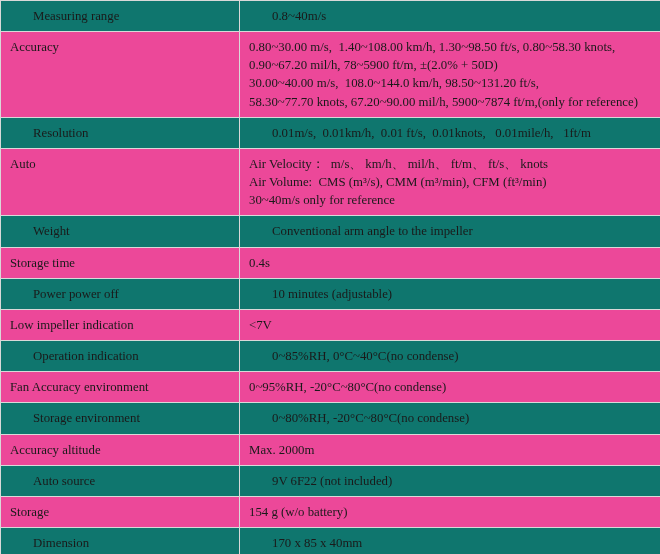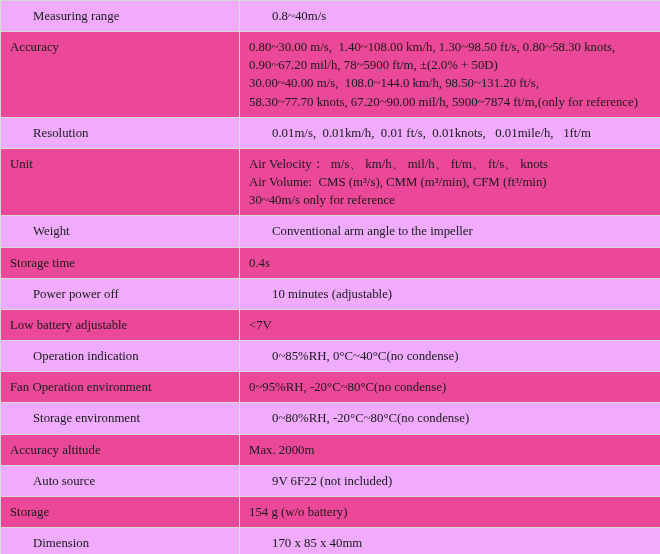--- a/index.html
+++ b/index.html
@@ -30,21 +30,21 @@
     font-family: "Liberation Serif", serif;
     color: #1a1a1a;
   }
   .col-label {
     width: 198px;
   }
   .col-value {
     width: 458px;
   }
   tr.shade td {
-    background: #f0abfc;
+    background: #0f766e;
     padding-left: 32px;
   }
   tr.plain td {
     background: #ec4899;
   }
   .line {
     display: block;
     white-space: pre;
   }
 </style>
@@ -68,21 +68,21 @@
           <span class="line">58.30~77.70 knots, 67.20~90.00 mil/h, 5900~7874 ft/m,(only for reference)</span>
         </td>
       </tr>
       <tr class="shade">
         <td class="col-label">Resolution</td>
         <td class="col-value">
           <span class="line">0.01m/s,  0.01km/h,  0.01 ft/s,  0.01knots,   0.01mile/h,   1ft/m</span>
         </td>
       </tr>
       <tr class="plain">
-        <td class="col-label">Unit</td>
+        <td class="col-label">Auto</td>
         <td class="col-value">
           <span class="line">Air Velocity：  m/s、 km/h、 mil/h、 ft/m、 ft/s、 knots</span>
           <span class="line">Air Volume:  CMS (m³/s), CMM (m³/min), CFM (ft³/min)</span>
           <span class="line">30~40m/s only for reference</span>
         </td>
       </tr>
       <tr class="shade">
         <td class="col-label">Weight</td>
         <td class="col-value">
           <span class="line">Conventional arm angle to the impeller</span>
@@ -94,33 +94,33 @@
           <span class="line">0.4s</span>
         </td>
       </tr>
       <tr class="shade">
         <td class="col-label">Power power off</td>
         <td class="col-value">
           <span class="line">10 minutes (adjustable)</span>
         </td>
       </tr>
       <tr class="plain">
-        <td class="col-label">Low battery adjustable</td>
+        <td class="col-label">Low impeller indication</td>
         <td class="col-value">
           <span class="line">&lt;7V</span>
         </td>
       </tr>
       <tr class="shade">
         <td class="col-label">Operation indication</td>
         <td class="col-value">
           <span class="line">0~85%RH, 0°C~40°C(no condense)</span>
         </td>
       </tr>
       <tr class="plain">
-        <td class="col-label">Fan Operation environment</td>
+        <td class="col-label">Fan Accuracy environment</td>
         <td class="col-value">
           <span class="line">0~95%RH, -20°C~80°C(no condense)</span>
         </td>
       </tr>
       <tr class="shade">
         <td class="col-label">Storage environment</td>
         <td class="col-value">
           <span class="line">0~80%RH, -20°C~80°C(no condense)</span>
         </td>
       </tr>

